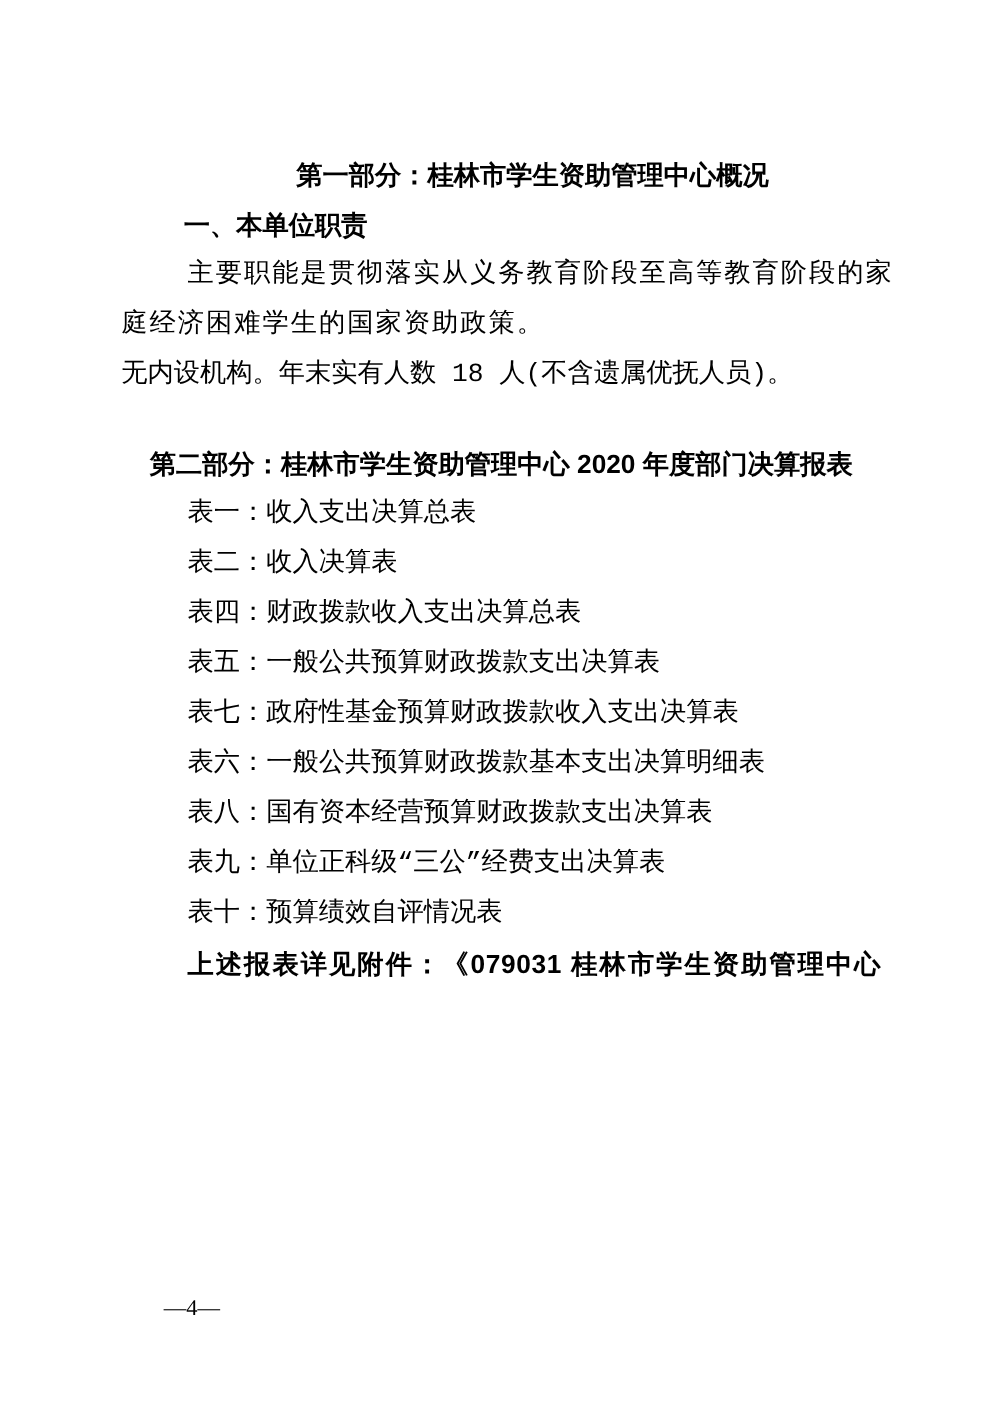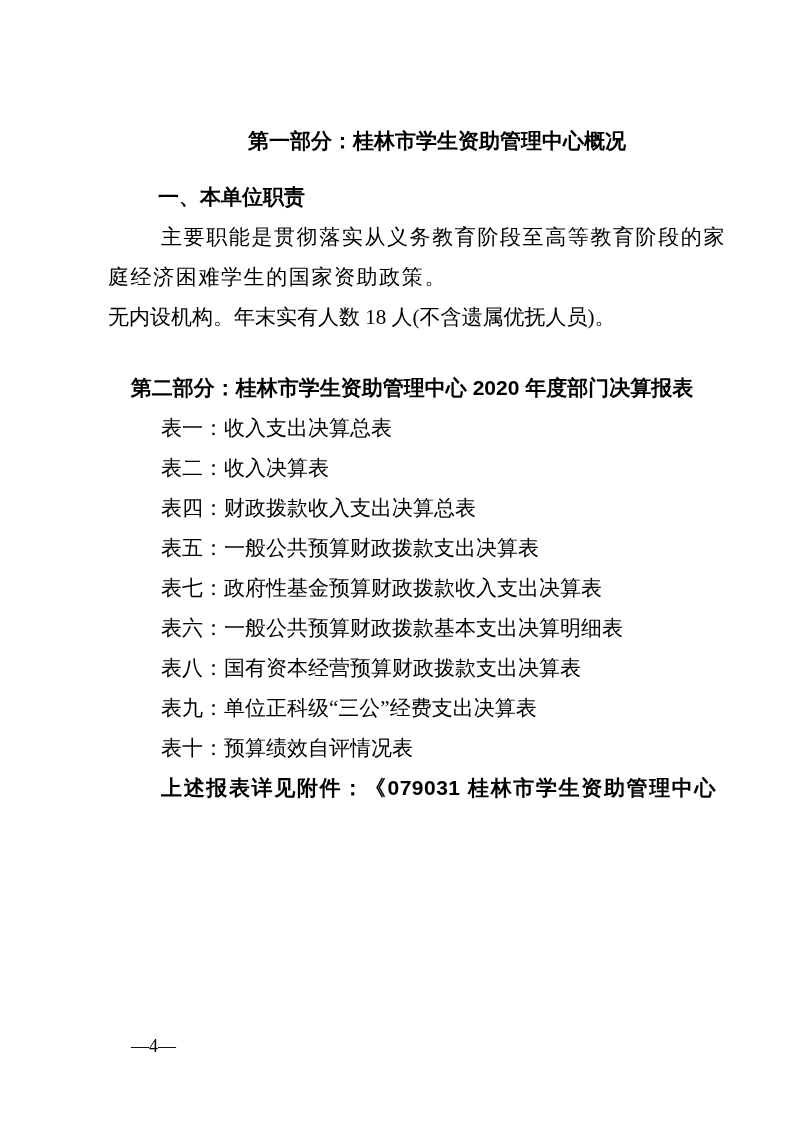--- a/index.html
+++ b/index.html
@@ -8,42 +8,42 @@
     position: relative;
     width: 800px;
     height: 1131px;
     background: #ffffff;
     color: #000000;
     overflow: hidden;
     margin: 0 auto;
   }
   .content {
     position: absolute;
-    left: 108px;
+    left: 97px;
     top: 121px;
     width: 608px;
   }
   .line {
     height: 40px;
     line-height: 40px;
     font-size: 21px;
     white-space: nowrap;
   }
   .sans-bold {
     font-family: "Liberation Sans", "DejaVu Sans", sans-serif;
     font-weight: 700;
   }
   .serif {
-    font-family: Liberation Serif, serif;
+    font-family: Liberation Mono, monospace;
     font-weight: 400;
   }
   .center { text-align: center; }
   .h1-shift { text-indent: 50px; }
   .indent { padding-left: 53px; }
-  .indent-sm { padding-left: 50px; margin-top: 16px; }
+  .indent-sm { padding-left: 50px; }
   .justify {
     white-space: normal;
     text-align: justify;
     text-align-last: justify;
     letter-spacing: 0.5px;
   }
   .wide { letter-spacing: 1.6px; }
   .spacer { height: 31px; }
   .page-number {
     position: absolute;

